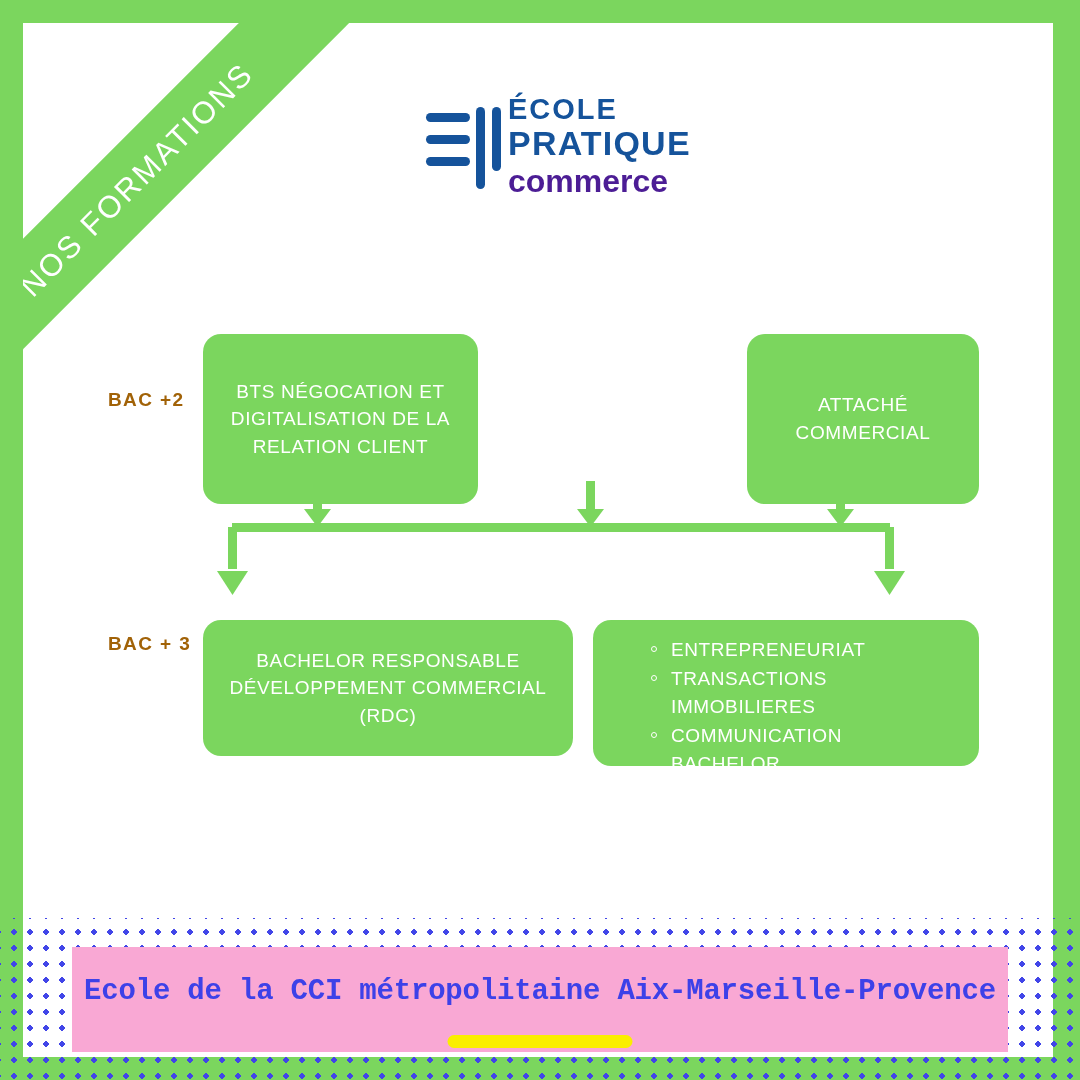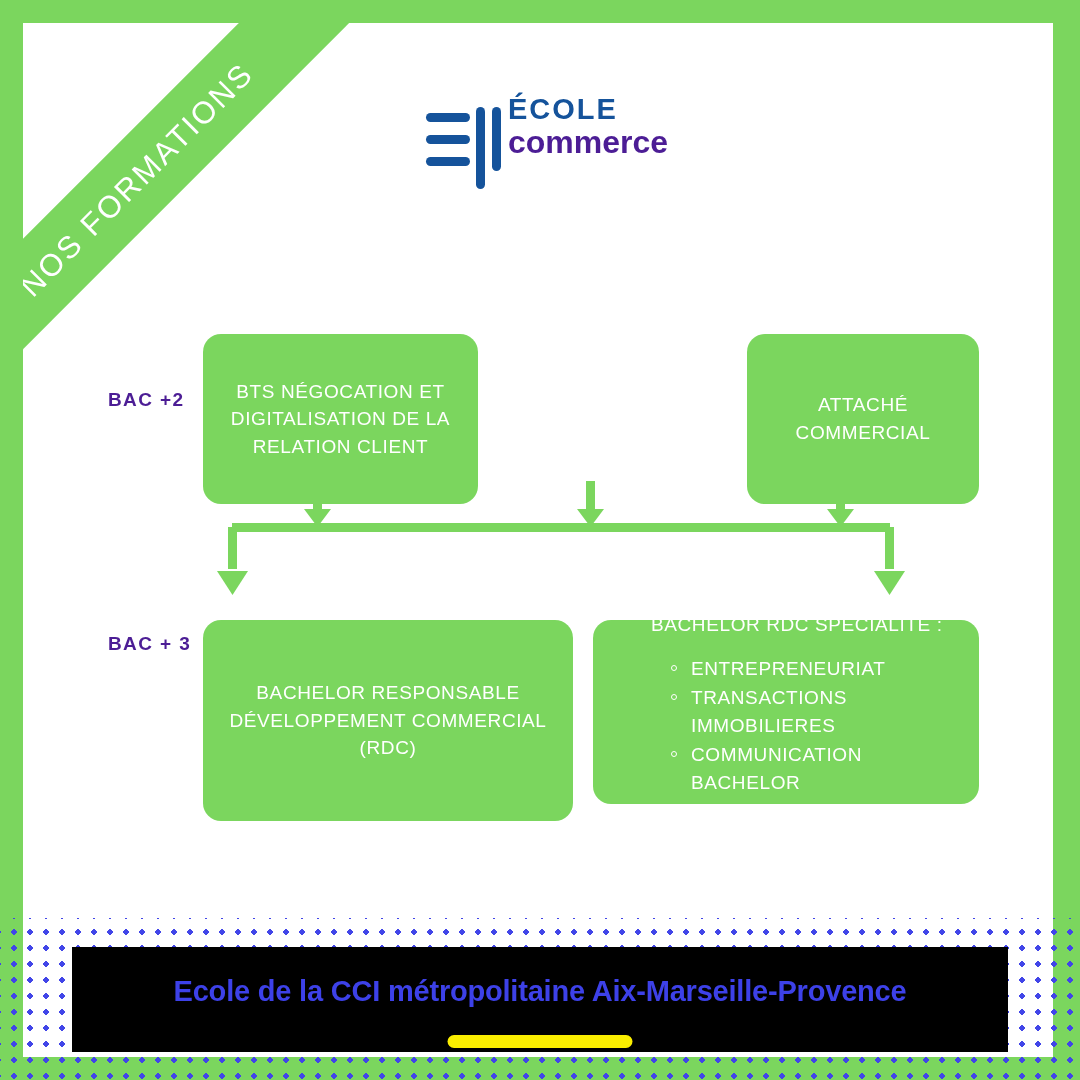--- a/index.html
+++ b/index.html
@@ -77,21 +77,21 @@
   .logo-vente{
     color:#6FD022;font-size:32px;font-weight:800;line-height:1.18;margin-top:4px;letter-spacing:0px;
   }
   .logo-commerce{
     color:#4c1d95;font-size:32px;font-weight:800;line-height:1.18;letter-spacing:0px;
   }
 
   
   .lvl-label{
     position:absolute;
-    color:#4c1d95;
+    color:#a16207;
     font-size:19px;
     font-weight:700;
     letter-spacing:1.4px;
   }
   .lvl-bac2{left:85px;top:366px;}
   .lvl-bac3{left:85px;top:610px;}
 
   
   .box{
     position:absolute;
@@ -105,23 +105,23 @@
     color:#FFFFFF;
     font-size:19px;
     line-height:1.45;
     letter-spacing:0.6px;
     text-align:center;
     font-weight:400;
   }
   #box-bts{left:180px;top:311px;width:275px;height:170px;}
   #box-guc{left:478px;top:311px;width:225px;height:170px;}
   #box-ac {left:724px;top:311px;width:232px;height:170px;}
-  #box-brdc{left:180px;top:597px;width:370px;height:201px;}
-  #box-spec{left:570px;top:597px;width:386px;height:184px;
-            align-items:center;justify-content:flex-start;padding-left:40px;}
+  #box-brdc{left:180px;top:597px;width:370px;height:136px;}
+  #box-spec{left:570px;top:597px;width:386px;height:146px;
+            align-items:center;justify-content:flex-start;padding-left:20px;}
 
   .spec-wrap{text-align:left;}
   .spec-title{
     color:#FFFFFF;font-size:19px;letter-spacing:0.6px;line-height:1.5;
     margin:0 0 1px 18px;
   }
   .spec-list{
     margin:16px;padding:0 0 0 20px;list-style:none;
   }
   .spec-list li{
@@ -147,21 +147,22 @@
   .footer-dots{
     position:absolute;left:0;top:0;width:1080px;height:162px;
     background-image:radial-gradient(#4145E8 2.6px, transparent 2.7px);
     background-size:16px 16px;
     background-position:6px 6px;
   }
   .footer-card{
     position:absolute;
     left:72px;top:29px;
     width:936px;height:105px;
-    background:#000000;
+    background:#f9a8d4;
+    font-family:Liberation Mono, monospace;
   }
   .footer-title{
     position:absolute;left:0;right:0;top:28px;
     text-align:center;
     color:#3D41E8;
     font-size:29px;
     font-weight:800;
     letter-spacing:-0.2px;
   }
   .footer-bar{
@@ -212,20 +213,21 @@
     <div class="logo">
       <div class="logo-mark">
         <div class="hbar b1"></div>
         <div class="hbar b2"></div>
         <div class="hbar b3"></div>
         <div class="vbar v1"></div>
         <div class="vbar v2"></div>
       </div>
       <div class="logo-txt">
         <div class="logo-ecole">ÉCOLE</div>
+        <div class="logo-pratique">PRATIQUE</div>
         <div class="logo-commerce">commerce</div>
       </div>
     </div>
 
     <div class="lvl-label lvl-bac2">BAC +2</div>
     <div class="lvl-label lvl-bac3">BAC + 3</div>
 
     <div class="box" id="box-bts">
       <div class="btxt">BTS NÉGOCATION ET DIGITALISATION DE LA RELATION CLIENT</div>
     </div>

